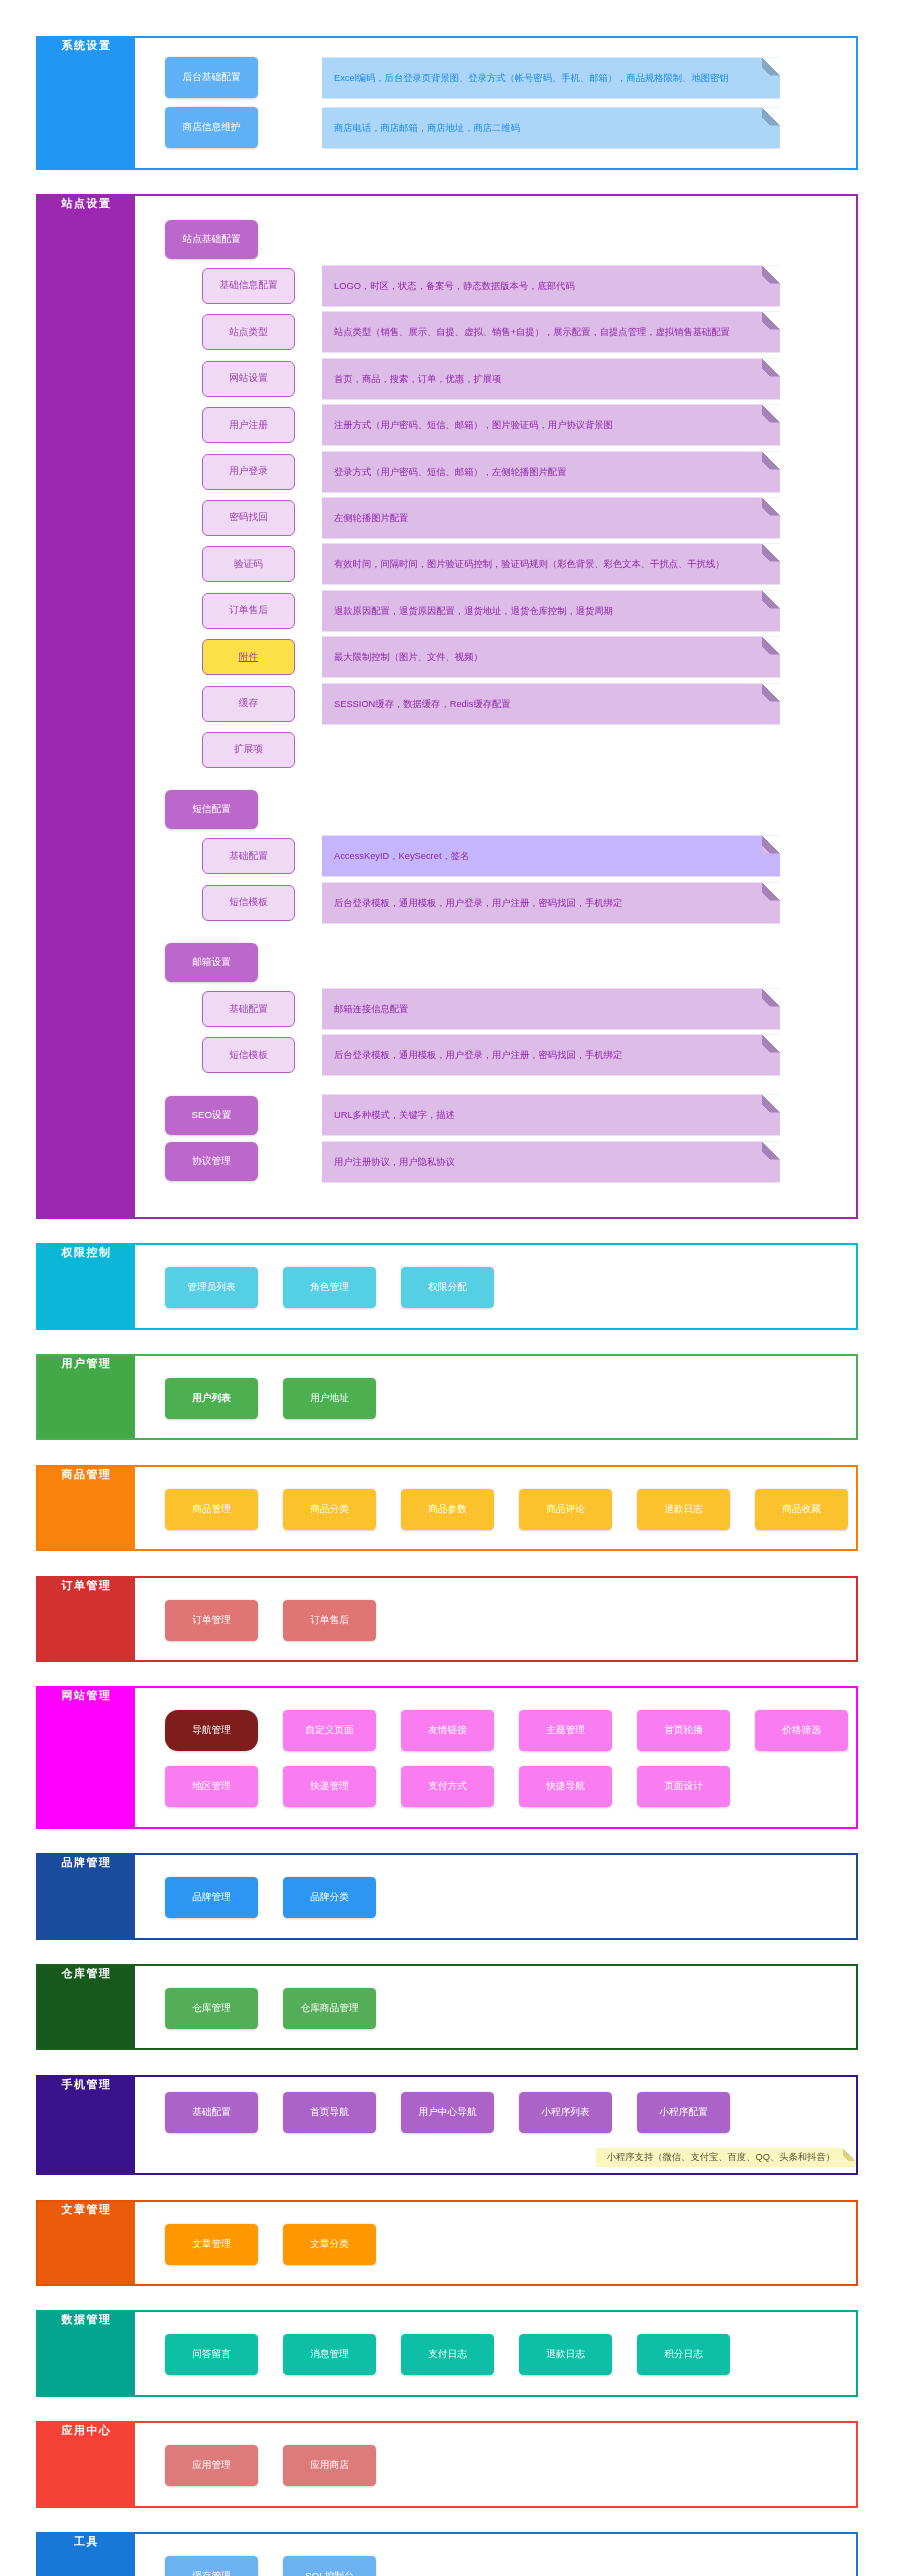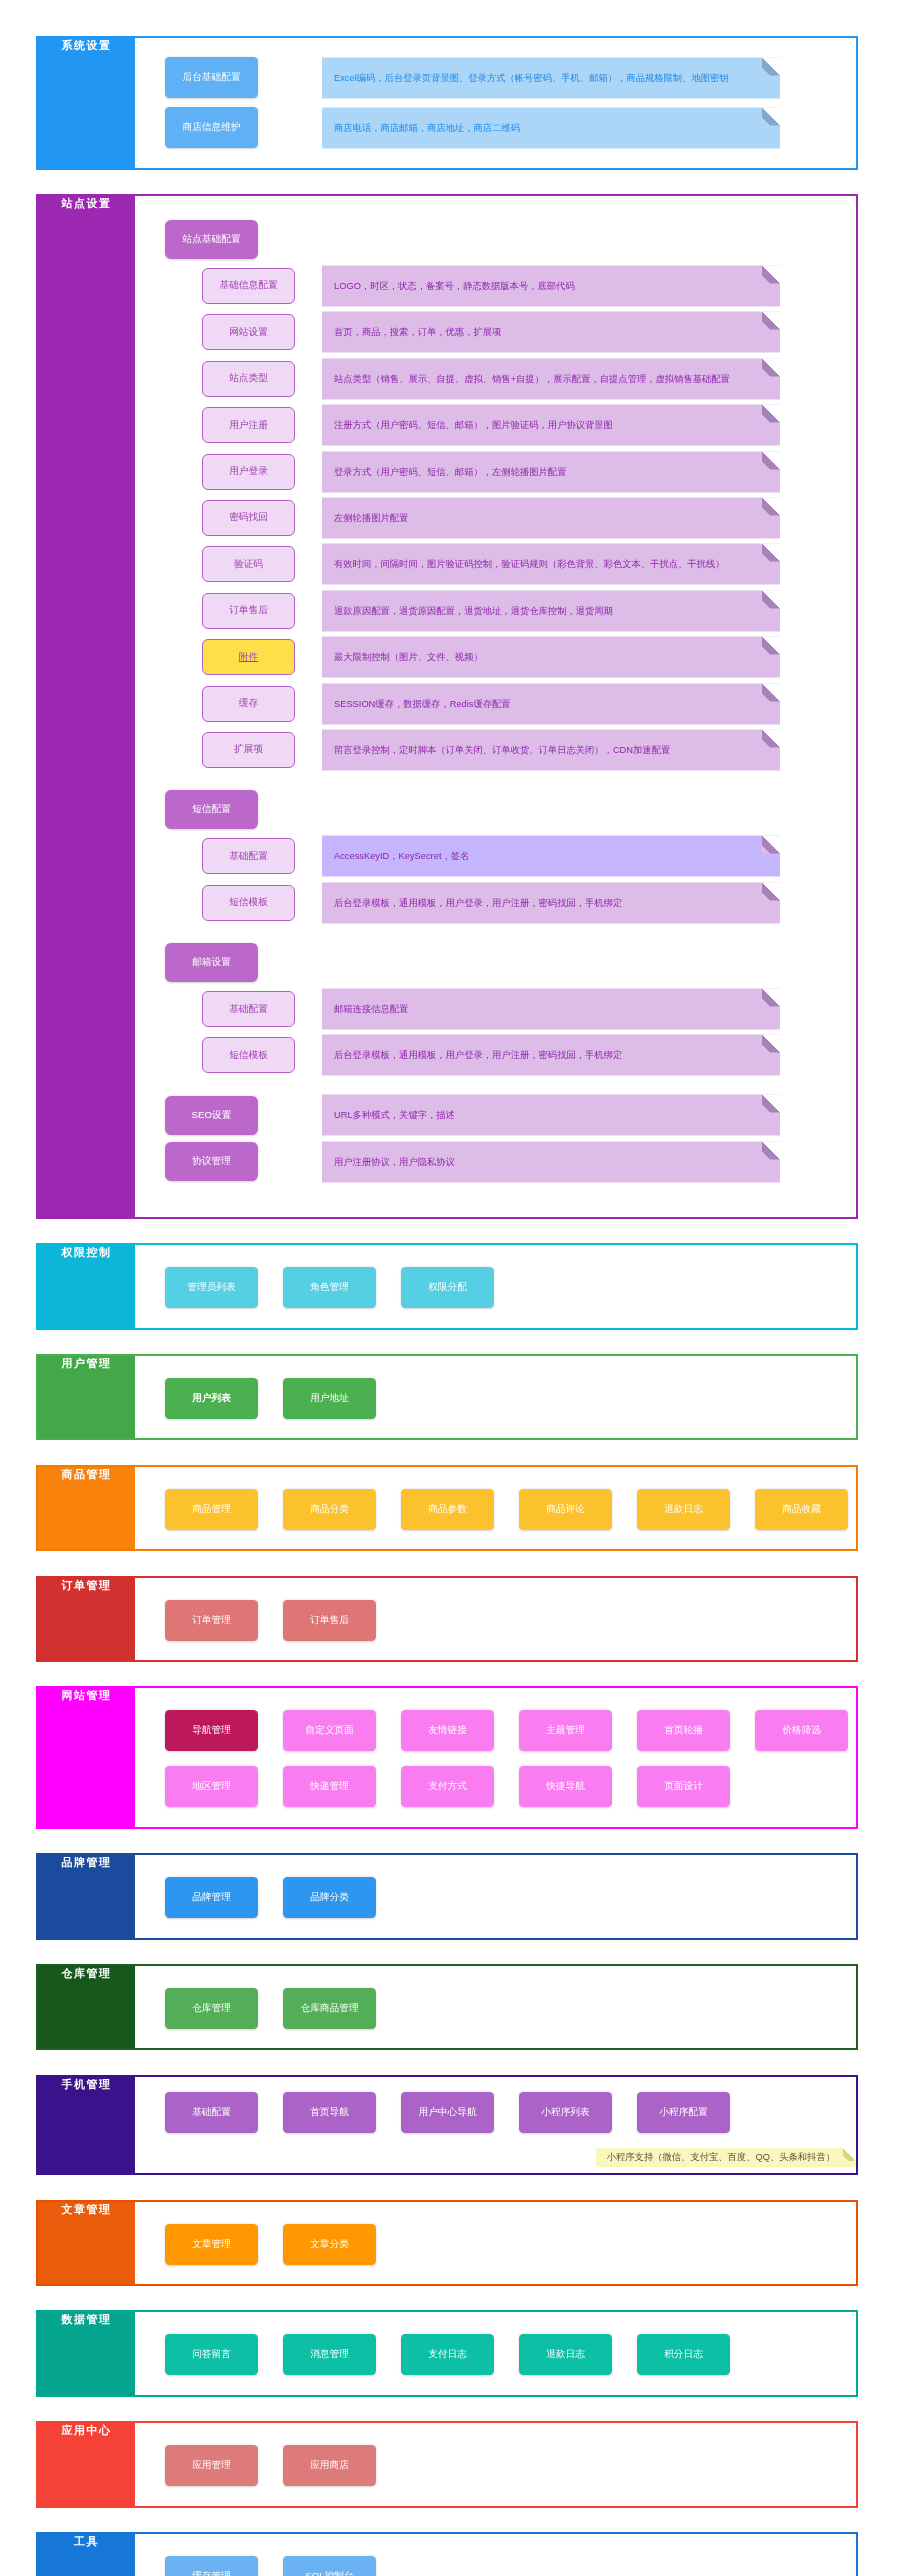--- a/index.html
+++ b/index.html
@@ -93,34 +93,34 @@
           <div class="btn btn-l1" style="background: rgb(188, 104, 203); color: rgb(255, 255, 255);">站点基础配置</div>
         </div>
         <div class="trow">
           <div class="btn btn-l2" style="background: rgb(240, 217, 244); border-color: rgb(179, 94, 194); color: rgb(156, 63, 175);">基础信息配置</div>
           <div class="note" style="background: rgb(221, 188, 232); color: rgb(142, 36, 170);">
             <span class="note-text">LOGO，时区，状态，备案号，静态数据版本号，底部代码</span>
             <span class="fold" style="background: linear-gradient(to left bottom, rgb(255, 255, 255) 0%, rgb(255, 255, 255) 50%, rgb(165, 131, 184) 50%, rgb(165, 131, 184) 78%, rgb(221, 188, 232) 78%);"></span>
           </div>
         </div>
         <div class="trow">
+          <div class="btn btn-l2" style="background: rgb(240, 217, 244); border-color: rgb(179, 94, 194); color: rgb(156, 63, 175);">站点类型</div>
+          <div class="note" style="background: rgb(221, 188, 232); color: rgb(142, 36, 170);">
+            <span class="note-text">站点类型（销售、展示、自提、虚拟、销售+自提），展示配置，自提点管理，虚拟销售基础配置</span>
+            <span class="fold" style="background: linear-gradient(to left bottom, rgb(255, 255, 255) 0%, rgb(255, 255, 255) 50%, rgb(165, 131, 184) 50%, rgb(165, 131, 184) 78%, rgb(221, 188, 232) 78%);"></span>
+          </div>
+        </div>
+        <div class="trow">
           <div class="btn btn-l2" style="background: rgb(240, 217, 244); border-color: rgb(179, 94, 194); color: rgb(156, 63, 175);">网站设置</div>
           <div class="note" style="background: rgb(221, 188, 232); color: rgb(142, 36, 170);">
             <span class="note-text">首页，商品，搜索，订单，优惠，扩展项</span>
             <span class="fold" style="background: linear-gradient(to left bottom, rgb(255, 255, 255) 0%, rgb(255, 255, 255) 50%, rgb(165, 131, 184) 50%, rgb(165, 131, 184) 78%, rgb(221, 188, 232) 78%);"></span>
           </div>
         </div>
         <div class="trow">
-          <div class="btn btn-l2" style="background: rgb(240, 217, 244); border-color: rgb(179, 94, 194); color: rgb(156, 63, 175);">站点类型</div>
-          <div class="note" style="background: rgb(221, 188, 232); color: rgb(142, 36, 170);">
-            <span class="note-text">站点类型（销售、展示、自提、虚拟、销售+自提），展示配置，自提点管理，虚拟销售基础配置</span>
-            <span class="fold" style="background: linear-gradient(to left bottom, rgb(255, 255, 255) 0%, rgb(255, 255, 255) 50%, rgb(165, 131, 184) 50%, rgb(165, 131, 184) 78%, rgb(221, 188, 232) 78%);"></span>
-          </div>
-        </div>
-        <div class="trow">
           <div class="btn btn-l2" style="background: rgb(240, 217, 244); border-color: rgb(179, 94, 194); color: rgb(156, 63, 175);">用户注册</div>
           <div class="note" style="background: rgb(221, 188, 232); color: rgb(142, 36, 170);">
             <span class="note-text">注册方式（用户密码、短信、邮箱），图片验证码，用户协议背景图</span>
             <span class="fold" style="background: linear-gradient(to left bottom, rgb(255, 255, 255) 0%, rgb(255, 255, 255) 50%, rgb(165, 131, 184) 50%, rgb(165, 131, 184) 78%, rgb(221, 188, 232) 78%);"></span>
           </div>
         </div>
         <div class="trow">
           <div class="btn btn-l2" style="background: rgb(240, 217, 244); border-color: rgb(179, 94, 194); color: rgb(156, 63, 175);">用户登录</div>
           <div class="note" style="background: rgb(221, 188, 232); color: rgb(142, 36, 170);">
             <span class="note-text">登录方式（用户密码、短信、邮箱），左侧轮播图片配置</span>
@@ -157,24 +157,20 @@
         </div>
         <div class="trow">
           <div class="btn btn-l2" style="background: rgb(240, 217, 244); border-color: rgb(179, 94, 194); color: rgb(156, 63, 175);">缓存</div>
           <div class="note" style="background: rgb(221, 188, 232); color: rgb(142, 36, 170);">
             <span class="note-text">SESSION缓存，数据缓存，Redis缓存配置</span>
             <span class="fold" style="background: linear-gradient(to left bottom, rgb(255, 255, 255) 0%, rgb(255, 255, 255) 50%, rgb(165, 131, 184) 50%, rgb(165, 131, 184) 78%, rgb(221, 188, 232) 78%);"></span>
           </div>
         </div>
         <div class="trow">
           <div class="btn btn-l2" style="background: rgb(240, 217, 244); border-color: rgb(179, 94, 194); color: rgb(156, 63, 175);">扩展项</div>
-          <div class="note" style="background: rgb(221, 188, 232); color: rgb(142, 36, 170);">
-            <span class="note-text">留言登录控制，定时脚本（订单关闭、订单收货、订单日志关闭），CDN加速配置</span>
-            <span class="fold" style="background: linear-gradient(to left bottom, rgb(255, 255, 255) 0%, rgb(255, 255, 255) 50%, rgb(165, 131, 184) 50%, rgb(165, 131, 184) 78%, rgb(221, 188, 232) 78%);"></span>
-          </div>
         </div>
         <div class="trow gap-before">
           <div class="btn btn-l1" style="background: rgb(188, 104, 203); color: rgb(255, 255, 255);">短信配置</div>
         </div>
         <div class="trow">
           <div class="btn btn-l2" style="background: rgb(240, 217, 244); border-color: rgb(179, 94, 194); color: rgb(156, 63, 175);">基础配置</div>
           <div class="note" style="background: #c4b5fd; color: rgb(142, 36, 170);">
             <span class="note-text">AccessKeyID，KeySecret，签名</span>
             <span class="fold" style="background: linear-gradient(to left bottom, rgb(255, 255, 255) 0%, rgb(255, 255, 255) 50%, rgb(165, 131, 184) 50%, rgb(165, 131, 184) 78%, rgb(221, 188, 232) 78%);"></span>
           </div>
@@ -267,21 +263,21 @@
           <div class="btn" style="background: rgb(224, 117, 117); color: rgb(255, 255, 255);">订单售后</div>
         </div>
       </div>
     </div>
     <div class="section" style="border-color: rgb(255, 0, 255);">
       <div class="sidebar" style="background: rgb(255, 0, 255);">
         <div class="sidebar-label">网站管理</div>
       </div>
       <div class="content grid">
         <div class="grow">
-          <div class="btn" style="background: #be185d; color: rgb(255, 255, 255);">导航管理</div>
+          <div class="btn" style="background: #7f1d1d; color: rgb(255, 255, 255); border-radius: 13px;">导航管理</div>
           <div class="btn" style="background: rgb(249, 125, 241); color: rgb(255, 255, 255);">自定义页面</div>
           <div class="btn" style="background: rgb(249, 125, 241); color: rgb(255, 255, 255);">友情链接</div>
           <div class="btn" style="background: rgb(249, 125, 241); color: rgb(255, 255, 255);">主题管理</div>
           <div class="btn" style="background: rgb(249, 125, 241); color: rgb(255, 255, 255);">首页轮播</div>
           <div class="btn" style="background: rgb(249, 125, 241); color: rgb(255, 255, 255);">价格筛选</div>
         </div>
         <div class="grow">
           <div class="btn" style="background: rgb(249, 125, 241); color: rgb(255, 255, 255);">地区管理</div>
           <div class="btn" style="background: rgb(249, 125, 241); color: rgb(255, 255, 255);">快递管理</div>
           <div class="btn" style="background: rgb(249, 125, 241); color: rgb(255, 255, 255);">支付方式</div>

